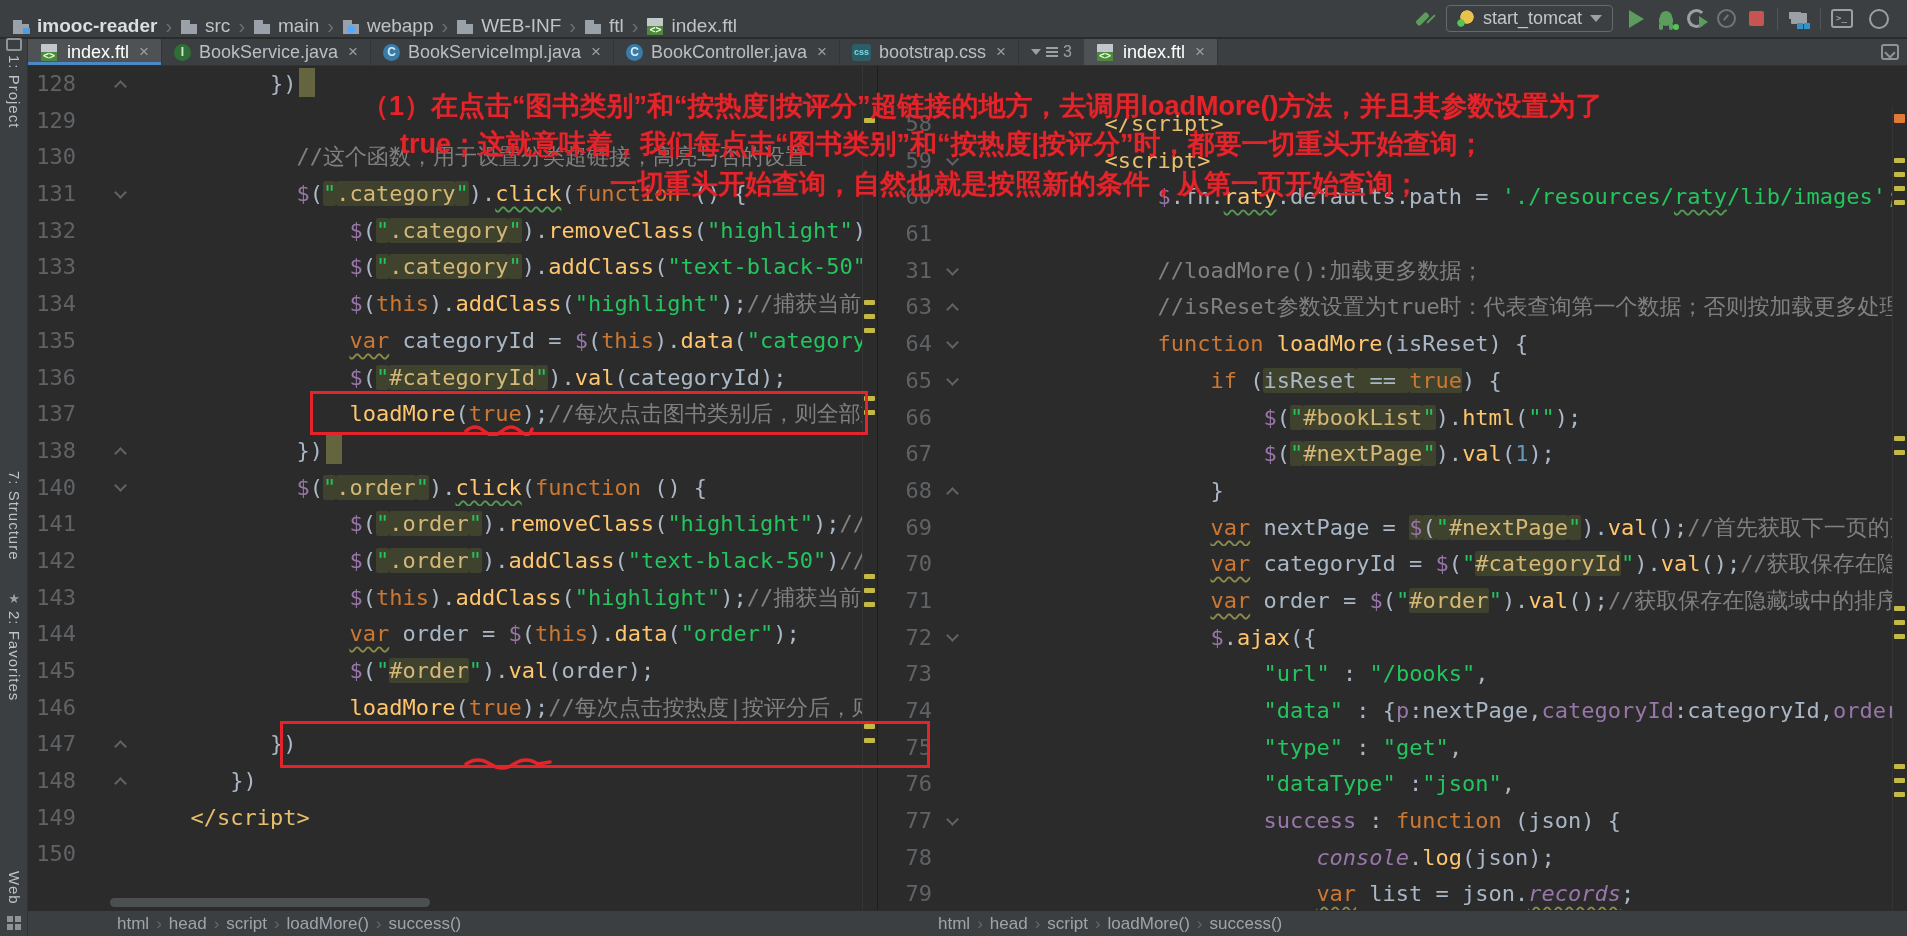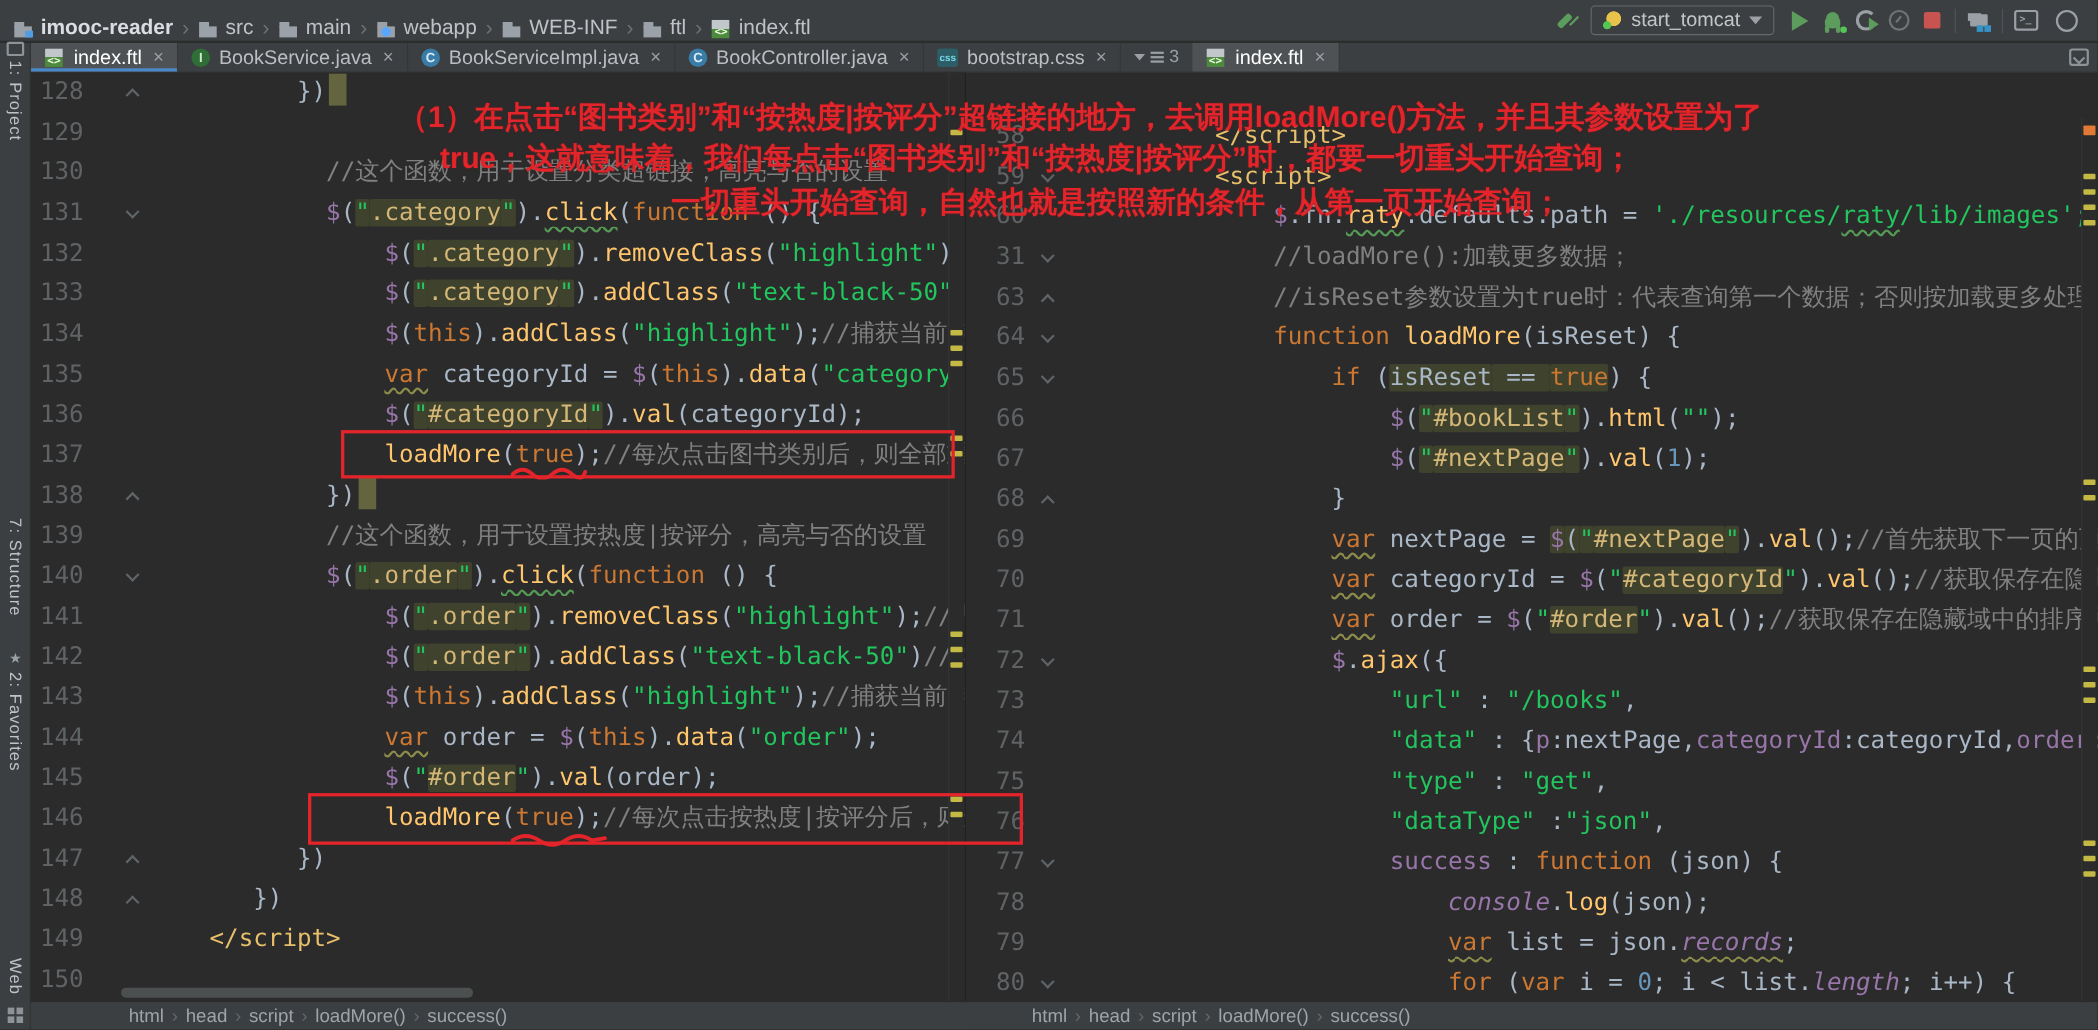--- a/index.html
+++ b/index.html
@@ -293,21 +293,20 @@
           <div class="crow"><span class="gnum">129</span><span class="gfold"></span><span class="ctext"></span></div>
           <div class="crow"><span class="gnum">130</span><span class="gfold"></span><span class="ctext"><span class="tk-d">          </span><span class="tk-c">//这个函数，用于设置分类超链接，高亮与否的设置</span></span></div>
           <div class="crow"><span class="gnum">131</span><span class="gfold fold-d"><span></span></span><span class="ctext"><span class="tk-d">          </span><span class="tk-v">$</span><span class="tk-d">(</span><span class="tk-s fl-h">"</span><span class="tk-q fl-h">.category</span><span class="tk-s fl-h">"</span><span class="tk-d">).</span><span class="tk-f fl-g">click</span><span class="tk-d">(</span><span class="tk-k">function</span><span class="tk-d"> () {</span></span></div>
           <div class="crow"><span class="gnum">132</span><span class="gfold"></span><span class="ctext"><span class="tk-d">              </span><span class="tk-v">$</span><span class="tk-d">(</span><span class="tk-s fl-h">"</span><span class="tk-q fl-h">.category</span><span class="tk-s fl-h">"</span><span class="tk-d">).</span><span class="tk-f">removeClass</span><span class="tk-d">(</span><span class="tk-s">"highlight"</span><span class="tk-d">);</span></span></div>
           <div class="crow"><span class="gnum">133</span><span class="gfold"></span><span class="ctext"><span class="tk-d">              </span><span class="tk-v">$</span><span class="tk-d">(</span><span class="tk-s fl-h">"</span><span class="tk-q fl-h">.category</span><span class="tk-s fl-h">"</span><span class="tk-d">).</span><span class="tk-f">addClass</span><span class="tk-d">(</span><span class="tk-s">"text-black-50"</span><span class="tk-d">)</span></span></div>
           <div class="crow"><span class="gnum">134</span><span class="gfold"></span><span class="ctext"><span class="tk-d">              </span><span class="tk-v">$</span><span class="tk-d">(</span><span class="tk-k">this</span><span class="tk-d">).</span><span class="tk-f">addClass</span><span class="tk-d">(</span><span class="tk-s">"highlight"</span><span class="tk-d">);</span><span class="tk-c">//捕获当前点击的超链接，并设置高亮</span></span></div>
           <div class="crow"><span class="gnum">135</span><span class="gfold"></span><span class="ctext"><span class="tk-d">              </span><span class="tk-k fl-y">var</span><span class="tk-d"> categoryId = </span><span class="tk-v">$</span><span class="tk-d">(</span><span class="tk-k">this</span><span class="tk-d">).</span><span class="tk-f">data</span><span class="tk-d">(</span><span class="tk-s">"category"</span></span></div>
           <div class="crow"><span class="gnum">136</span><span class="gfold"></span><span class="ctext"><span class="tk-d">              </span><span class="tk-v">$</span><span class="tk-d">(</span><span class="tk-s fl-h">"</span><span class="tk-q fl-h">#categoryId</span><span class="tk-s fl-h">"</span><span class="tk-d">).</span><span class="tk-f">val</span><span class="tk-d">(categoryId);</span></span></div>
           <div class="crow"><span class="gnum">137</span><span class="gfold"></span><span class="ctext"><span class="tk-d">              </span><span class="tk-f">loadMore</span><span class="tk-d">(</span><span class="tk-k">true</span><span class="tk-d">);</span><span class="tk-c">//每次点击图书类别后，则全部重新查询</span></span></div>
           <div class="crow"><span class="gnum">138</span><span class="gfold fold-u"><span></span></span><span class="ctext"><span class="tk-d">          })</span><span class="caret-block"></span></span></div>
-          <div class="crow"><span class="gnum">139</span><span class="gfold"></span><span class="ctext"><span class="tk-d">          </span><span class="tk-c">//这个函数，用于设置按热度|按评分，高亮与否的设置</span></span></div>
           <div class="crow"><span class="gnum">140</span><span class="gfold fold-d"><span></span></span><span class="ctext"><span class="tk-d">          </span><span class="tk-v">$</span><span class="tk-d">(</span><span class="tk-s fl-h">"</span><span class="tk-q fl-h">.order</span><span class="tk-s fl-h">"</span><span class="tk-d">).</span><span class="tk-f fl-g">click</span><span class="tk-d">(</span><span class="tk-k">function</span><span class="tk-d"> () {</span></span></div>
           <div class="crow"><span class="gnum">141</span><span class="gfold"></span><span class="ctext"><span class="tk-d">              </span><span class="tk-v">$</span><span class="tk-d">(</span><span class="tk-s fl-h">"</span><span class="tk-q fl-h">.order</span><span class="tk-s fl-h">"</span><span class="tk-d">).</span><span class="tk-f">removeClass</span><span class="tk-d">(</span><span class="tk-s">"highlight"</span><span class="tk-d">);</span><span class="tk-c">//先把所有排序超链接的高亮效果去掉</span></span></div>
           <div class="crow"><span class="gnum">142</span><span class="gfold"></span><span class="ctext"><span class="tk-d">              </span><span class="tk-v">$</span><span class="tk-d">(</span><span class="tk-s fl-h">"</span><span class="tk-q fl-h">.order</span><span class="tk-s fl-h">"</span><span class="tk-d">).</span><span class="tk-f">addClass</span><span class="tk-d">(</span><span class="tk-s">"text-black-50"</span><span class="tk-d">)</span><span class="tk-c">//然后全部变成黑灰色</span></span></div>
           <div class="crow"><span class="gnum">143</span><span class="gfold"></span><span class="ctext"><span class="tk-d">              </span><span class="tk-v">$</span><span class="tk-d">(</span><span class="tk-k">this</span><span class="tk-d">).</span><span class="tk-f">addClass</span><span class="tk-d">(</span><span class="tk-s">"highlight"</span><span class="tk-d">);</span><span class="tk-c">//捕获当前点击的超链接，并设置高亮</span></span></div>
           <div class="crow"><span class="gnum">144</span><span class="gfold"></span><span class="ctext"><span class="tk-d">              </span><span class="tk-k fl-y">var</span><span class="tk-d"> order = </span><span class="tk-v">$</span><span class="tk-d">(</span><span class="tk-k">this</span><span class="tk-d">).</span><span class="tk-f">data</span><span class="tk-d">(</span><span class="tk-s">"order"</span><span class="tk-d">);</span></span></div>
           <div class="crow"><span class="gnum">145</span><span class="gfold"></span><span class="ctext"><span class="tk-d">              </span><span class="tk-v">$</span><span class="tk-d">(</span><span class="tk-s">"</span><span class="tk-q fl-h">#order</span><span class="tk-s">"</span><span class="tk-d">).</span><span class="tk-f">val</span><span class="tk-d">(order);</span></span></div>
           <div class="crow"><span class="gnum">146</span><span class="gfold"></span><span class="ctext"><span class="tk-d">              </span><span class="tk-f">loadMore</span><span class="tk-d">(</span><span class="tk-k">true</span><span class="tk-d">);</span><span class="tk-c">//每次点击按热度|按评分后，则全部重新查询</span></span></div>
           <div class="crow"><span class="gnum">147</span><span class="gfold fold-u"><span></span></span><span class="ctext"><span class="tk-d">        })</span></span></div>
           <div class="crow"><span class="gnum">148</span><span class="gfold fold-u"><span></span></span><span class="ctext"><span class="tk-d">     })</span></span></div>
           <div class="crow"><span class="gnum">149</span><span class="gfold"></span><span class="ctext"><span class="tk-d">  </span><span class="tk-t">&lt;/script&gt;</span></span></div>
@@ -326,20 +325,21 @@
           <div class="smark" style="top: 658px;"></div>
           <div class="smark" style="top: 672px;"></div>
         </div>
       <div class="hscroll" id="hscroll-left"></div>
     </div>
     <div class="pane" id="pane-right">
       <div class="code-body">
           <div class="crow"><span class="gnum">58</span><span class="gfold"></span><span class="ctext"><span class="tk-d">          </span><span class="tk-t">&lt;/script&gt;</span></span></div>
           <div class="crow"><span class="gnum">59</span><span class="gfold fold-d"><span></span></span><span class="ctext"><span class="tk-d">          </span><span class="tk-t">&lt;script&gt;</span></span></div>
           <div class="crow"><span class="gnum">60</span><span class="gfold"></span><span class="ctext"><span class="tk-d">              </span><span class="tk-v">$</span><span class="tk-d">.fn.</span><span class="tk-f fl-g">raty</span><span class="tk-d">.defaults.path = </span><span class="tk-s">'./resources/</span><span class="tk-s fl-g">raty</span><span class="tk-s">/lib/images';</span></span></div>
+          <div class="crow"><span class="gnum">61</span><span class="gfold"></span><span class="ctext"></span></div>
           <div class="crow"><span class="gnum">31</span><span class="gfold fold-d"><span></span></span><span class="ctext"><span class="tk-d">              </span><span class="tk-c">//loadMore():加载更多数据；</span></span></div>
           <div class="crow"><span class="gnum">63</span><span class="gfold fold-u"><span></span></span><span class="ctext"><span class="tk-d">              </span><span class="tk-c">//isReset参数设置为true时：代表查询第一个数据；否则按加载更多处理；</span></span></div>
           <div class="crow"><span class="gnum">64</span><span class="gfold fold-d"><span></span></span><span class="ctext"><span class="tk-d">              </span><span class="tk-k">function</span><span class="tk-d"> </span><span class="tk-f">loadMore</span><span class="tk-d">(isReset) {</span></span></div>
           <div class="crow"><span class="gnum">65</span><span class="gfold fold-d"><span></span></span><span class="ctext"><span class="tk-d">                  </span><span class="tk-k">if</span><span class="tk-d"> (</span><span class="tk-d fl-h">isReset</span><span class="tk-d fl-h"> == </span><span class="tk-k fl-h">true</span><span class="tk-d">) {</span></span></div>
           <div class="crow"><span class="gnum">66</span><span class="gfold"></span><span class="ctext"><span class="tk-d">                      </span><span class="tk-v">$</span><span class="tk-d">(</span><span class="tk-s fl-h">"</span><span class="tk-q fl-h">#bookList</span><span class="tk-s fl-h">"</span><span class="tk-d">).</span><span class="tk-f">html</span><span class="tk-d">(</span><span class="tk-s">""</span><span class="tk-d">);</span></span></div>
           <div class="crow"><span class="gnum">67</span><span class="gfold"></span><span class="ctext"><span class="tk-d">                      </span><span class="tk-v">$</span><span class="tk-d">(</span><span class="tk-s fl-h">"</span><span class="tk-q fl-h">#nextPage</span><span class="tk-s fl-h">"</span><span class="tk-d">).</span><span class="tk-f">val</span><span class="tk-d">(</span><span class="tk-n">1</span><span class="tk-d">);</span></span></div>
           <div class="crow"><span class="gnum">68</span><span class="gfold fold-u"><span></span></span><span class="ctext"><span class="tk-d">                  }</span></span></div>
           <div class="crow"><span class="gnum">69</span><span class="gfold"></span><span class="ctext"><span class="tk-d">                  </span><span class="tk-k fl-y">var</span><span class="tk-d"> nextPage = </span><span class="tk-v fl-h">$</span><span class="tk-d fl-h">(</span><span class="tk-s fl-h">"</span><span class="tk-q fl-h">#nextPage</span><span class="tk-s fl-h">"</span><span class="tk-d">).</span><span class="tk-f">val</span><span class="tk-d">();</span><span class="tk-c">//首先获取下一页的页码</span></span></div>
           <div class="crow"><span class="gnum">70</span><span class="gfold"></span><span class="ctext"><span class="tk-d">                  </span><span class="tk-k fl-y">var</span><span class="tk-d"> categoryId = </span><span class="tk-v">$</span><span class="tk-d">(</span><span class="tk-s">"</span><span class="tk-q fl-h">#categoryId</span><span class="tk-s">"</span><span class="tk-d">).</span><span class="tk-f">val</span><span class="tk-d">();</span><span class="tk-c">//获取保存在隐藏域中的图书分类</span></span></div>
           <div class="crow"><span class="gnum">71</span><span class="gfold"></span><span class="ctext"><span class="tk-d">                  </span><span class="tk-k fl-y">var</span><span class="tk-d"> order = </span><span class="tk-v">$</span><span class="tk-d">(</span><span class="tk-s">"</span><span class="tk-q fl-h">#order</span><span class="tk-s">"</span><span class="tk-d">).</span><span class="tk-f">val</span><span class="tk-d">();</span><span class="tk-c">//获取保存在隐藏域中的排序方式</span></span></div>

